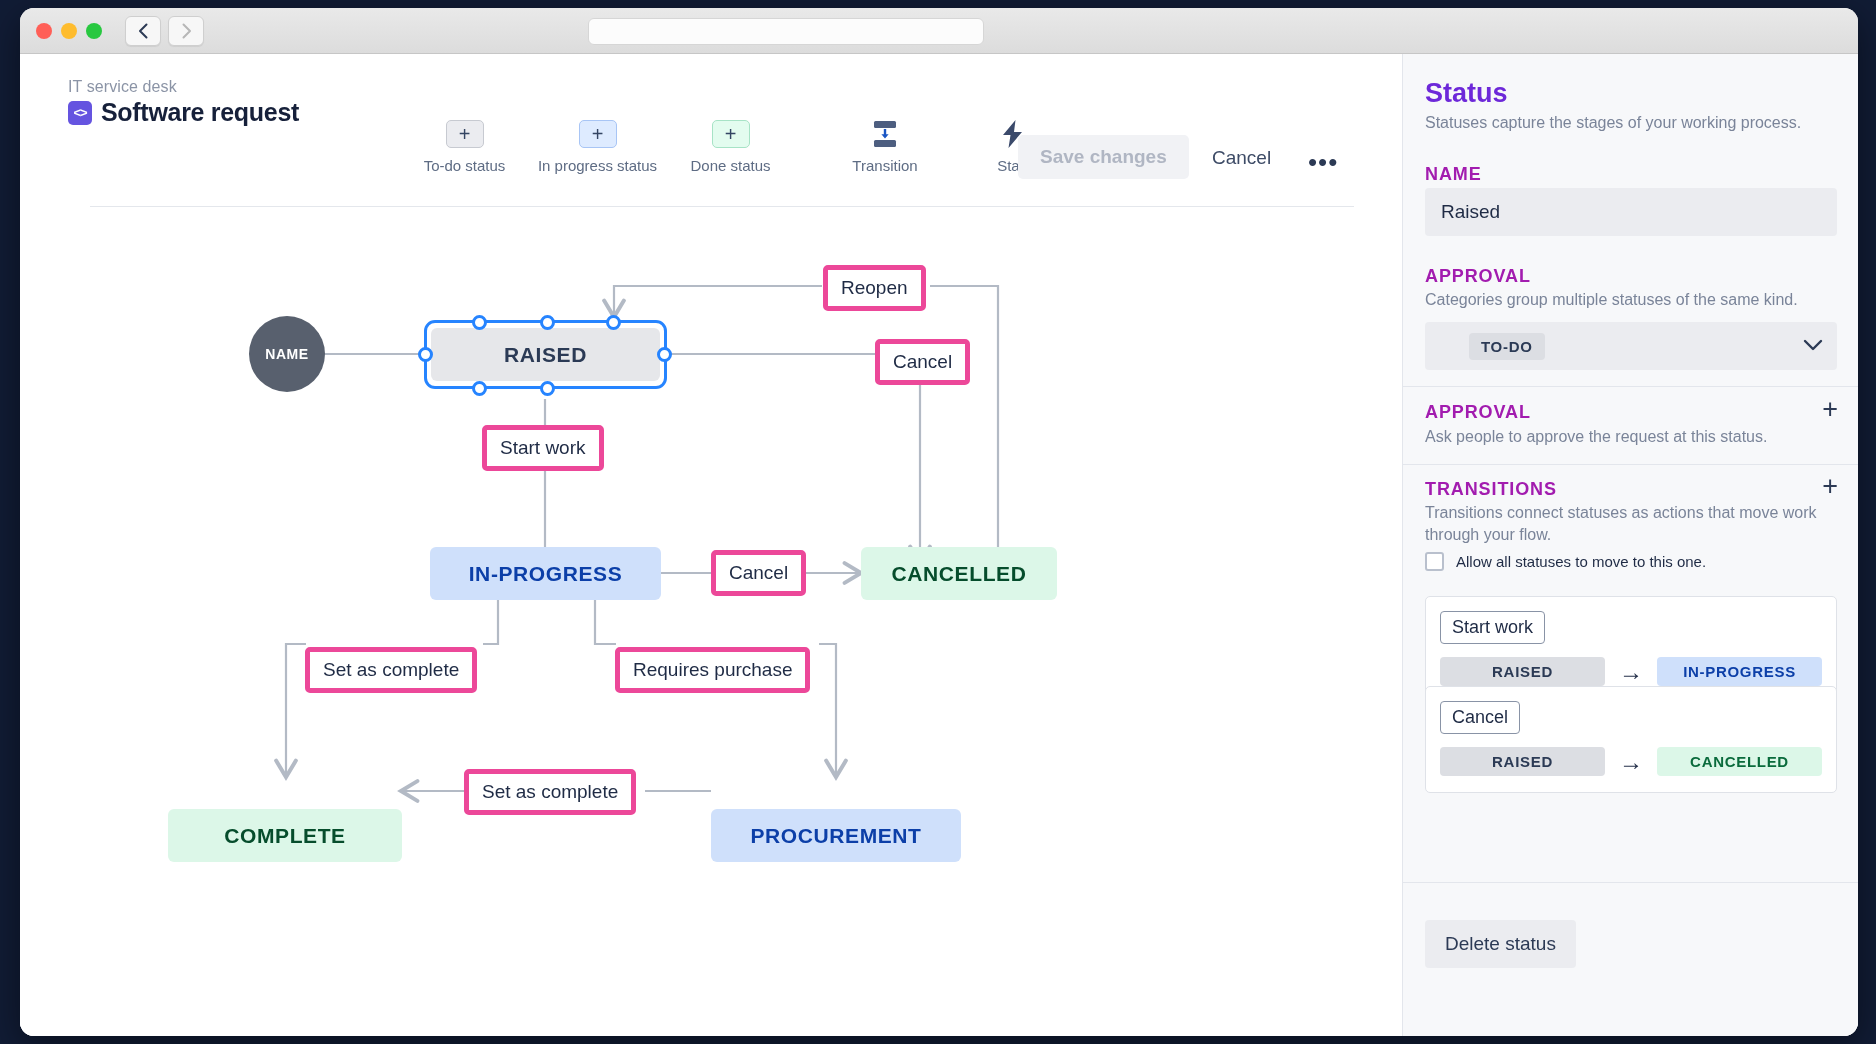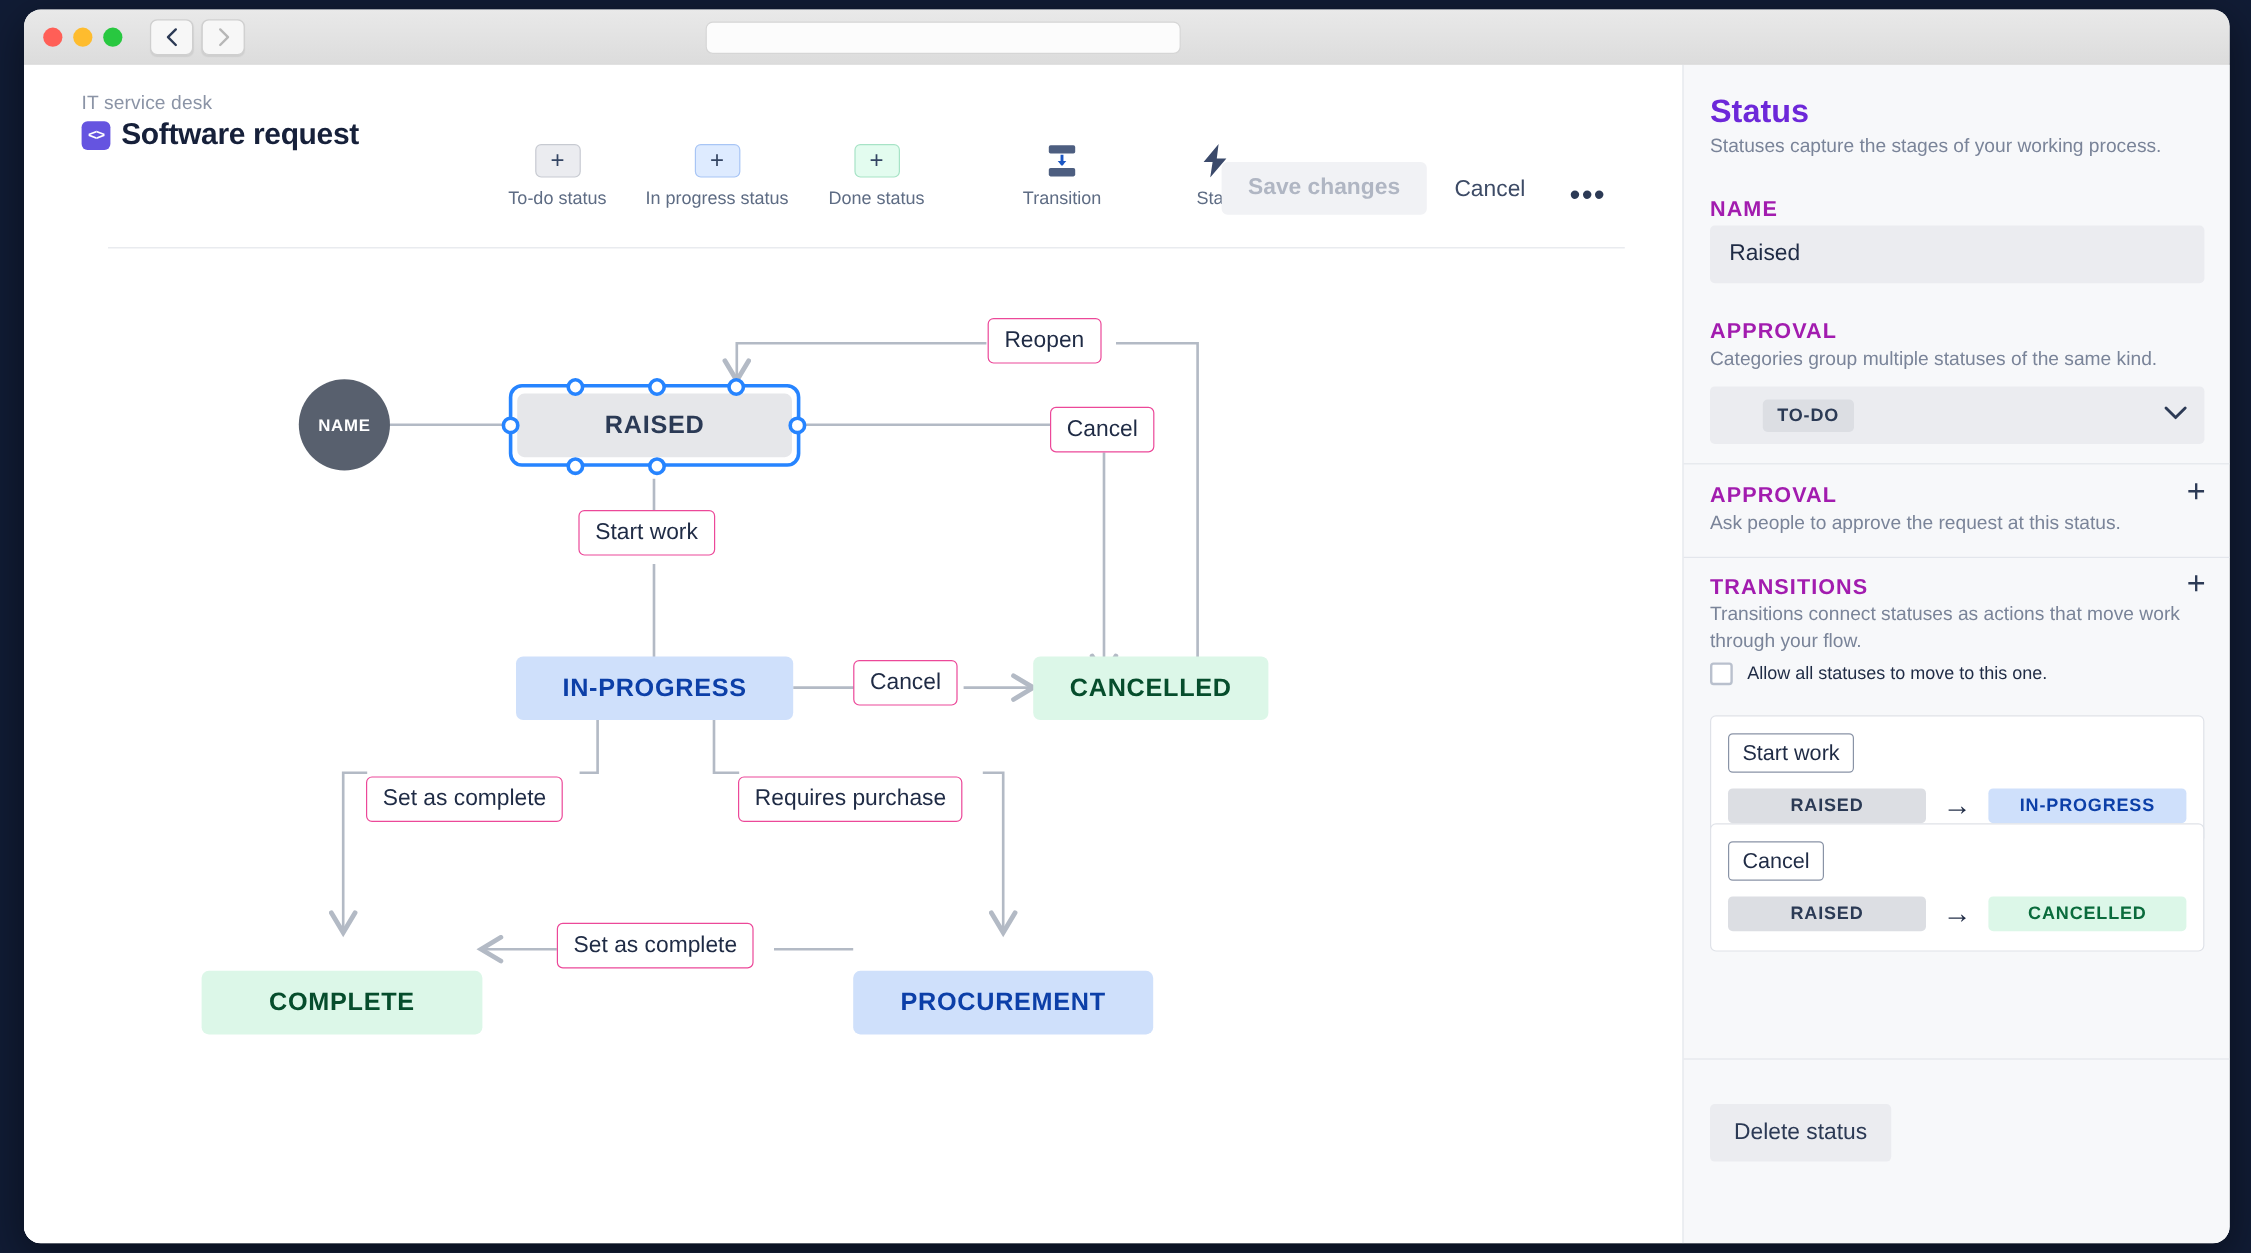--- a/index.html
+++ b/index.html
@@ -122,21 +122,21 @@
   .selbox {
     position: absolute; border: 3px solid #2684ff; border-radius: 11px;
   }
   .handle {
     position: absolute; width: 15px; height: 15px; border-radius: 50%;
     background: #fff; border: 3px solid #2684ff;
   }
 
   .edgelabel {
     position: absolute; background: #fff;
-    border: 1px solid #ec4899; border-radius: 5px;
+    border: 5px solid #ec4899; border-radius: 5px;
     padding: 7px 13px; font-size: 19px; color: #1f2b45;
     white-space: nowrap;
   }
 
   
   .rp-title { position: absolute; left: 22px; top: 24px; font-size: 27px; font-weight: bold; color: #6d28d9; }
   .rp-sub { position: absolute; left: 22px; top: 60px; font-size: 16px; color: #7a8499; }
 
   .seclabel { font-size: 18px; font-weight: bold; color: #a21caf; letter-spacing: .9px; }
   .secdesc { font-size: 16px; color: #7a8499; line-height: 1.35; }

